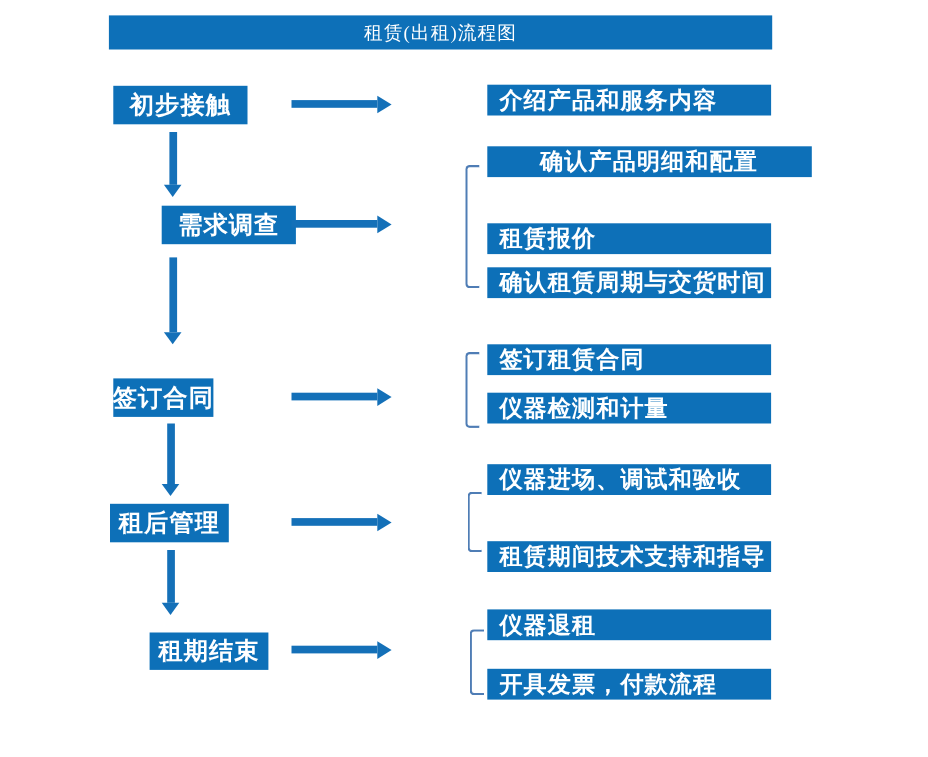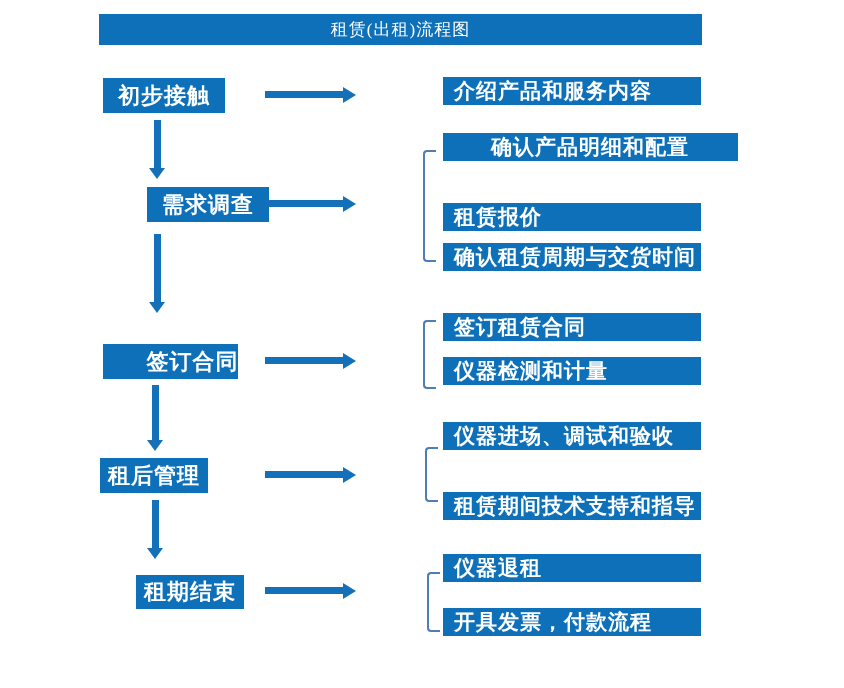--- a/index.html
+++ b/index.html
@@ -54,21 +54,21 @@
 </style>
 </head>
 <body>
 
 <div class="stage">
 
   <div class="titlebar">租赁(出租)流程图</div>
 
   <div class="lbox" style="left:103px;top:78px;width:122px;height:35px;">初步接触</div>
   <div class="lbox" style="left:103px;top:187px;width:122px;height:35px;margin-left:44px;">需求调查</div>
-  <div class="lbox" style="left:103px;top:344px;width:91px;height:35px;padding-left:44px;">签订合同</div>
+  <div class="lbox" style="left:103px;top:344px;width:91px;height:35px;">签订合同</div>
   <div class="lbox" style="left:100px;top:458px;width:108px;height:35px;">租后管理</div>
   <div class="lbox" style="left:100px;top:575px;width:108px;height:34px;margin-left:36px;">租期结束</div>
 
   <div>
     <div class="vshaft" style="left:154px;top:120px;height:48px;"></div>
     <div class="vhead" style="left:149px;top:168px;"></div>
   </div>
   <div>
     <div class="vshaft" style="left:154px;top:234px;height:68px;"></div>
     <div class="vhead" style="left:149px;top:302px;"></div>

